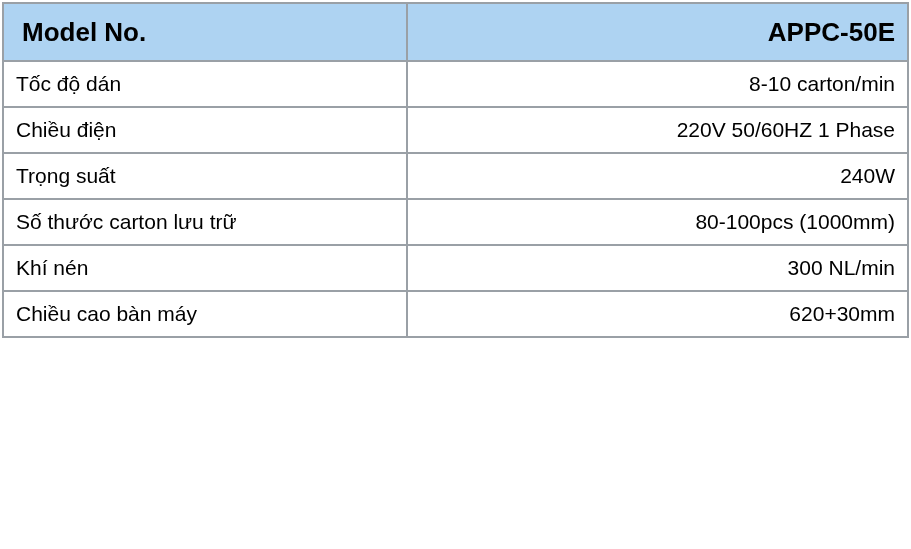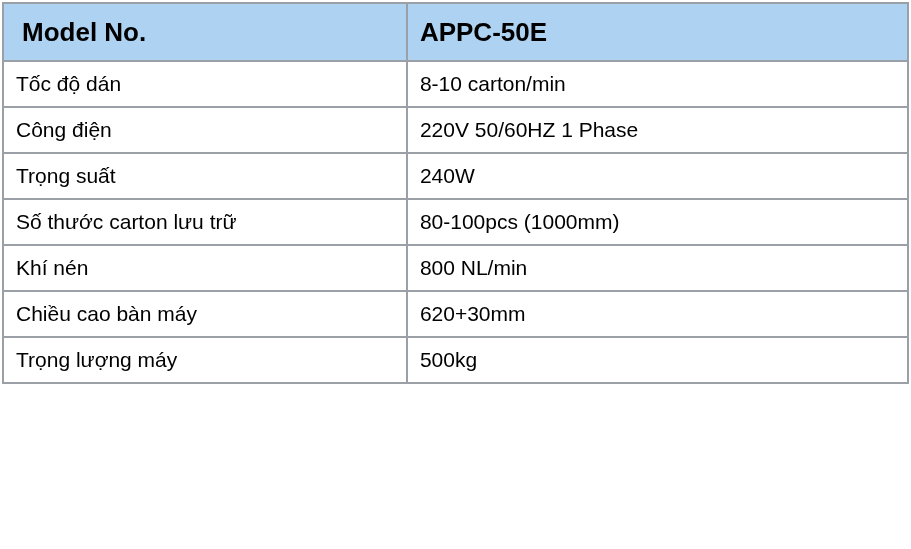--- a/index.html
+++ b/index.html
@@ -28,21 +28,21 @@
     box-sizing: border-box;
     white-space: nowrap;
     overflow: hidden;
   }
   .col-label {
     width: 403px;
     text-align: left;
   }
   .col-value {
     width: 500px;
-    text-align: left;
+    text-align: right;
   }
   .header-row td {
     background: #aed3f2;
     font-weight: bold;
     font-size: 26px;
     height: 58px;
   }
   .header-row .col-label {
     padding-left: 18px;
   }
@@ -54,37 +54,33 @@
   <tbody>
     <tr class="header-row">
       <td class="col-label">Model No.</td>
       <td class="col-value">APPC-50E</td>
     </tr>
     <tr>
       <td class="col-label">Tốc độ dán</td>
       <td class="col-value">8-10 carton/min</td>
     </tr>
     <tr>
-      <td class="col-label">Công điện</td>
+      <td class="col-label">Chiều điện</td>
       <td class="col-value">220V 50/60HZ 1 Phase</td>
     </tr>
     <tr>
       <td class="col-label">Trọng suất</td>
       <td class="col-value">240W</td>
     </tr>
     <tr>
       <td class="col-label">Số thước carton lưu trữ</td>
       <td class="col-value">80-100pcs (1000mm)</td>
     </tr>
     <tr>
       <td class="col-label">Khí nén</td>
-      <td class="col-value">800 NL/min</td>
+      <td class="col-value">300 NL/min</td>
     </tr>
     <tr>
       <td class="col-label">Chiều cao bàn máy</td>
       <td class="col-value">620+30mm</td>
     </tr>
-    <tr>
-      <td class="col-label">Trọng lượng máy</td>
-      <td class="col-value">500kg</td>
-    </tr>
   </tbody>
 </table>
 
 </body></html>

